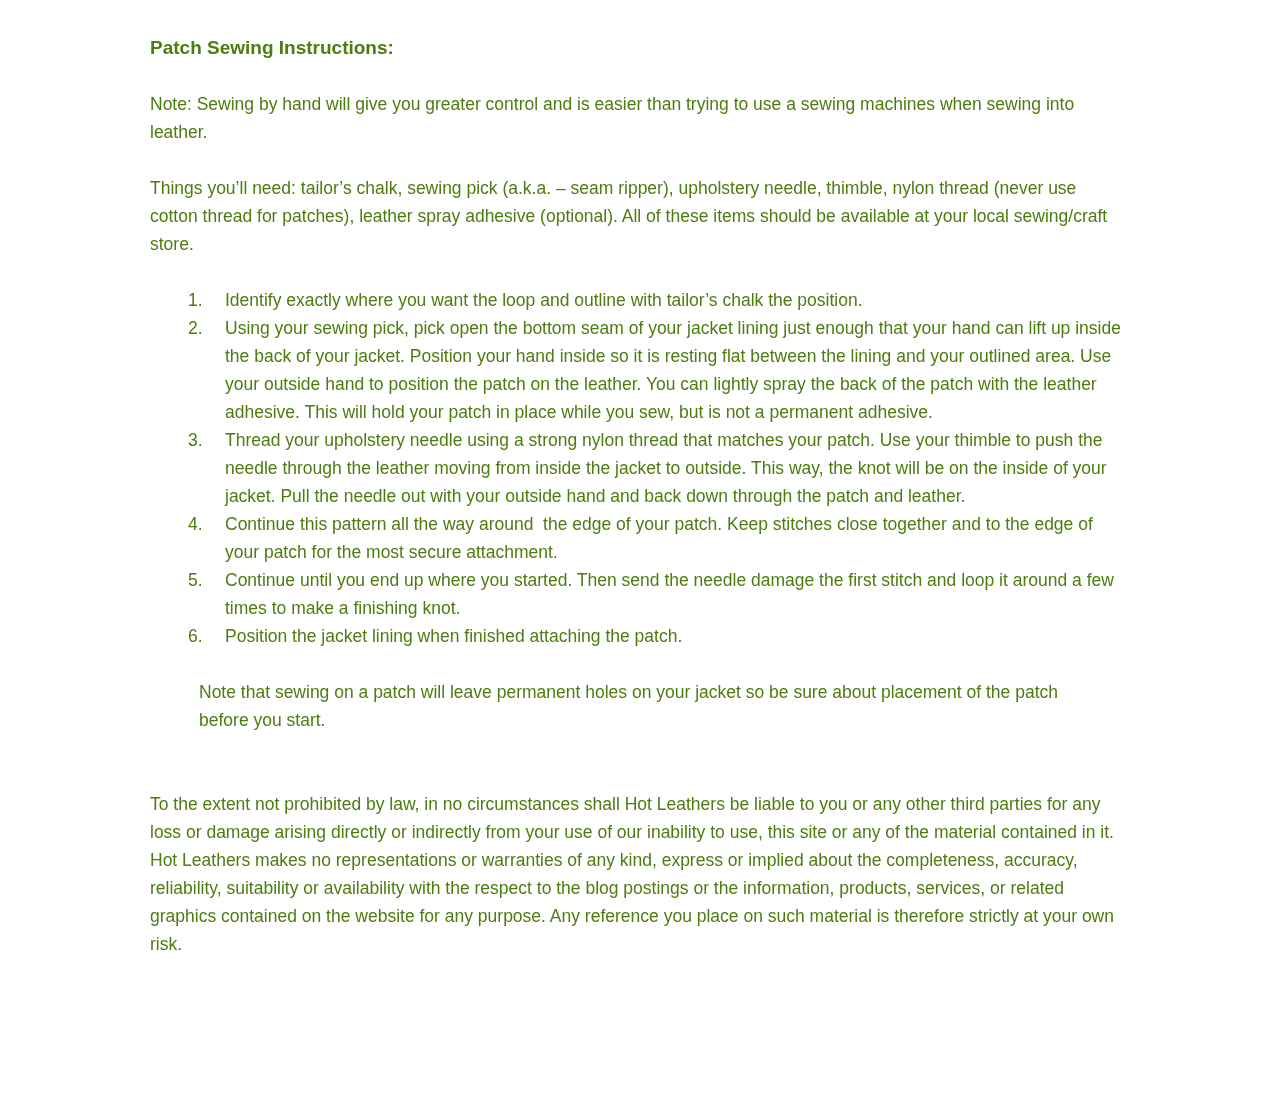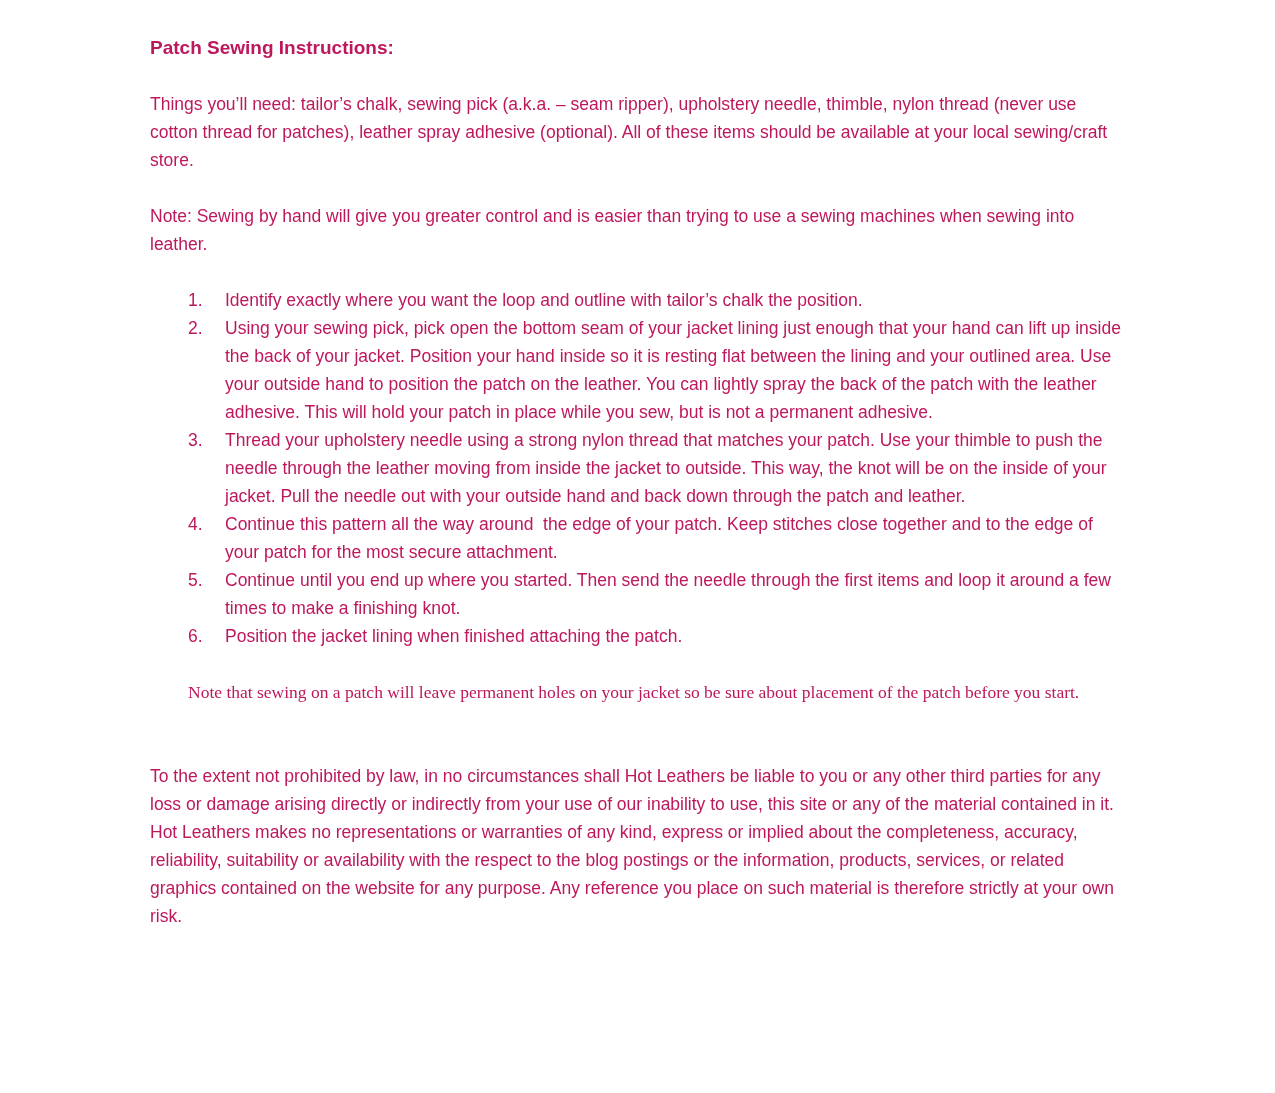--- a/index.html
+++ b/index.html
@@ -7,21 +7,21 @@
     padding: 0;
     background: #ffffff;
   }
   .page {
     position: relative;
     width: 1275px;
     height: 1093px;
     background: #ffffff;
     overflow: hidden;
     font-family: "Liberation Sans", sans-serif;
-    color: #be185d;
+    color: #4d7c0f;
     font-size: 17.5px;
     line-height: 28px;
     box-sizing: border-box;
   }
   .content {
     box-sizing: border-box;
     padding: 34px 151px 0 150px;
   }
   .doc-title {
     margin: 0;
@@ -50,47 +50,46 @@
     content: counter(step) ".";
     position: absolute;
     left: 38px;
     top: 0;
     white-space: normal;
   }
   .indented-notes {
     margin: 28px 0 0 37px;
   }
   .indented-notes p {
-    margin: 1px;
+    margin: 12px;
     white-space: pre-wrap;
-    font-family: Liberation Serif, serif;
   }
   .disclaimer {
     margin: 56px 0 0 0;
     white-space: pre-wrap;
   }
 </style>
 </head>
 <body>
 
 <div class="page">
   <div class="content">
 
     <h1 class="doc-title">Patch Sewing Instructions:</h1>
 
+    <p class="para">Note: Sewing by hand will give you greater control and is easier than trying to use a sewing machines when sewing into leather.</p>
+
     <p class="para">Things you’ll need: tailor’s chalk, sewing pick (a.k.a. – seam ripper), upholstery needle, thimble, nylon thread (never use cotton thread for patches), leather spray adhesive (optional). All of these items should be available at your local sewing/craft store.</p>
-
-    <p class="para">Note: Sewing by hand will give you greater control and is easier than trying to use a sewing machines when sewing into leather.</p>
 
     <ol class="steps">
       <li>Identify exactly where you want the loop and outline with tailor’s chalk the position.</li>
       <li>Using your sewing pick, pick open the bottom seam of your jacket lining just enough that your hand can lift up inside the back of your jacket. Position your hand inside so it is resting flat between the lining and your outlined area. Use your outside hand to position the patch on the leather. You can lightly spray the back of the patch with the leather adhesive. This will hold your patch in place while you sew, but is not a permanent adhesive.</li>
       <li>Thread your upholstery needle using a strong nylon thread that matches your patch. Use your thimble to push the needle through the leather moving from inside the jacket to outside. This way, the knot will be on the inside of your jacket. Pull the needle out with your outside hand and back down through the patch and leather.</li>
       <li>Continue this pattern all the way around  the edge of your patch. Keep stitches close together and to the edge of your patch for the most secure attachment.</li>
-      <li>Continue until you end up where you started. Then send the needle through the first items and loop it around a few times to make a finishing knot.</li>
+      <li>Continue until you end up where you started. Then send the needle damage the first stitch and loop it around a few times to make a finishing knot.</li>
       <li>Position the jacket lining when finished attaching the patch.</li>
     </ol>
 
     <div class="indented-notes">
       <p>Note that sewing on a patch will leave permanent holes on your jacket so be sure about placement of the patch before you start.</p>
     </div>
 
     <p class="disclaimer">To the extent not prohibited by law, in no circumstances shall Hot Leathers be liable to you or any other third parties for any loss or damage arising directly or indirectly from your use of our inability to use, this site or any of the material contained in it. Hot Leathers makes no representations or warranties of any kind, express or implied about the completeness, accuracy, reliability, suitability or availability with the respect to the blog postings or the information, products, services, or related graphics contained on the website for any purpose. Any reference you place on such material is therefore strictly at your own risk.</p>
 
   </div>

